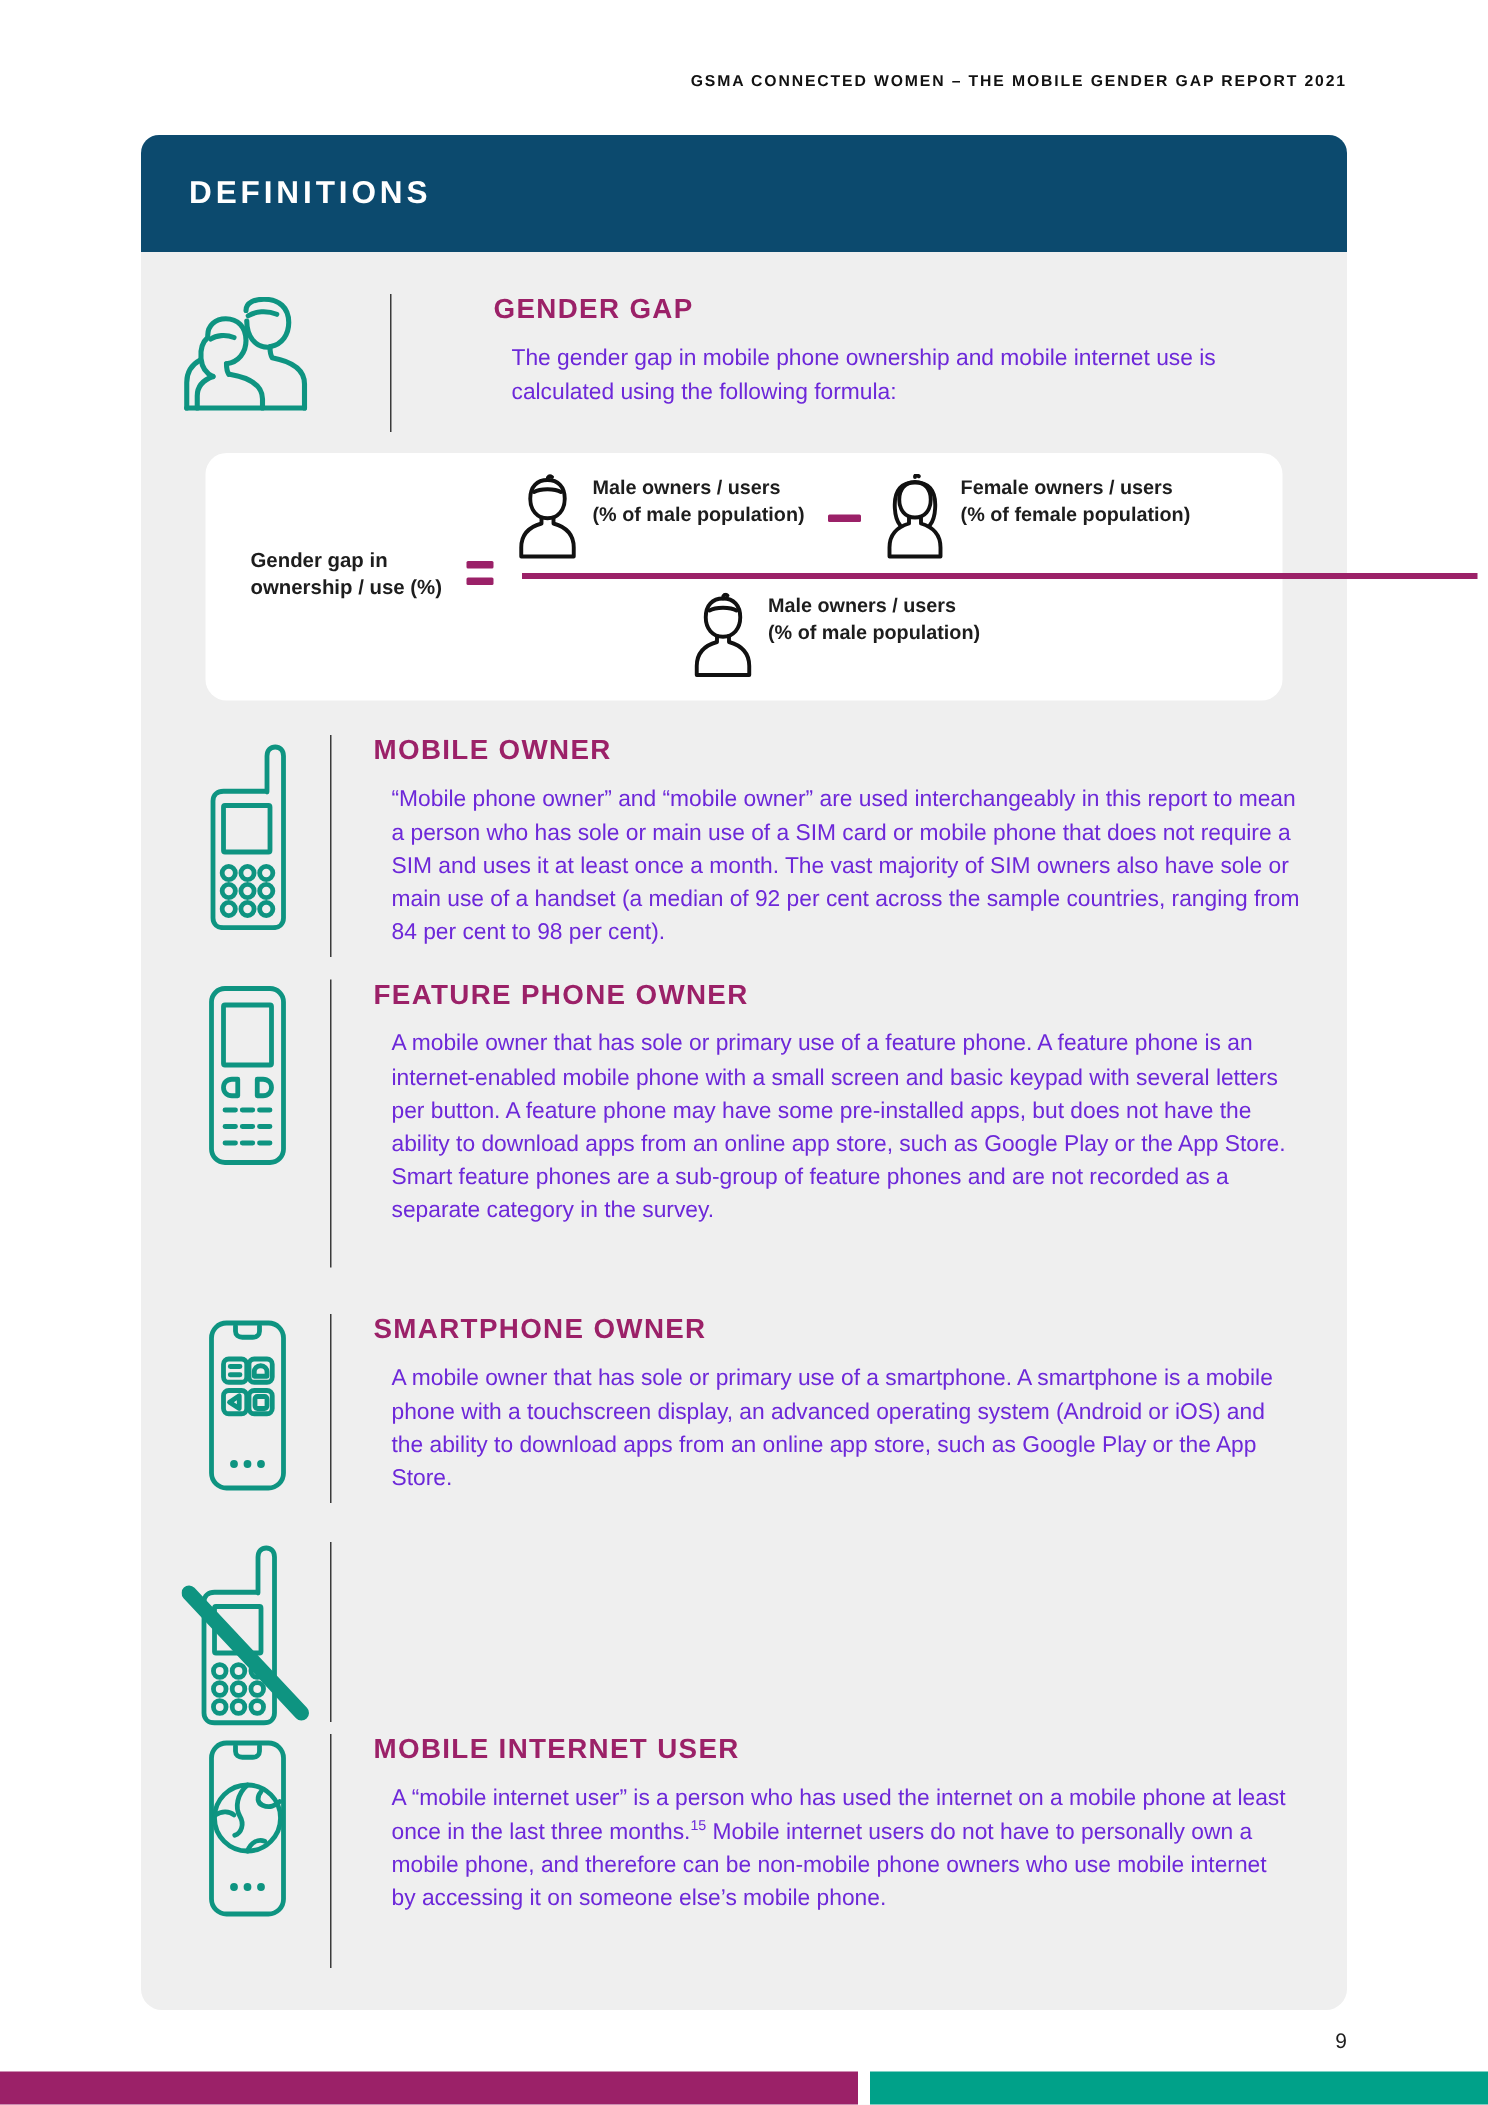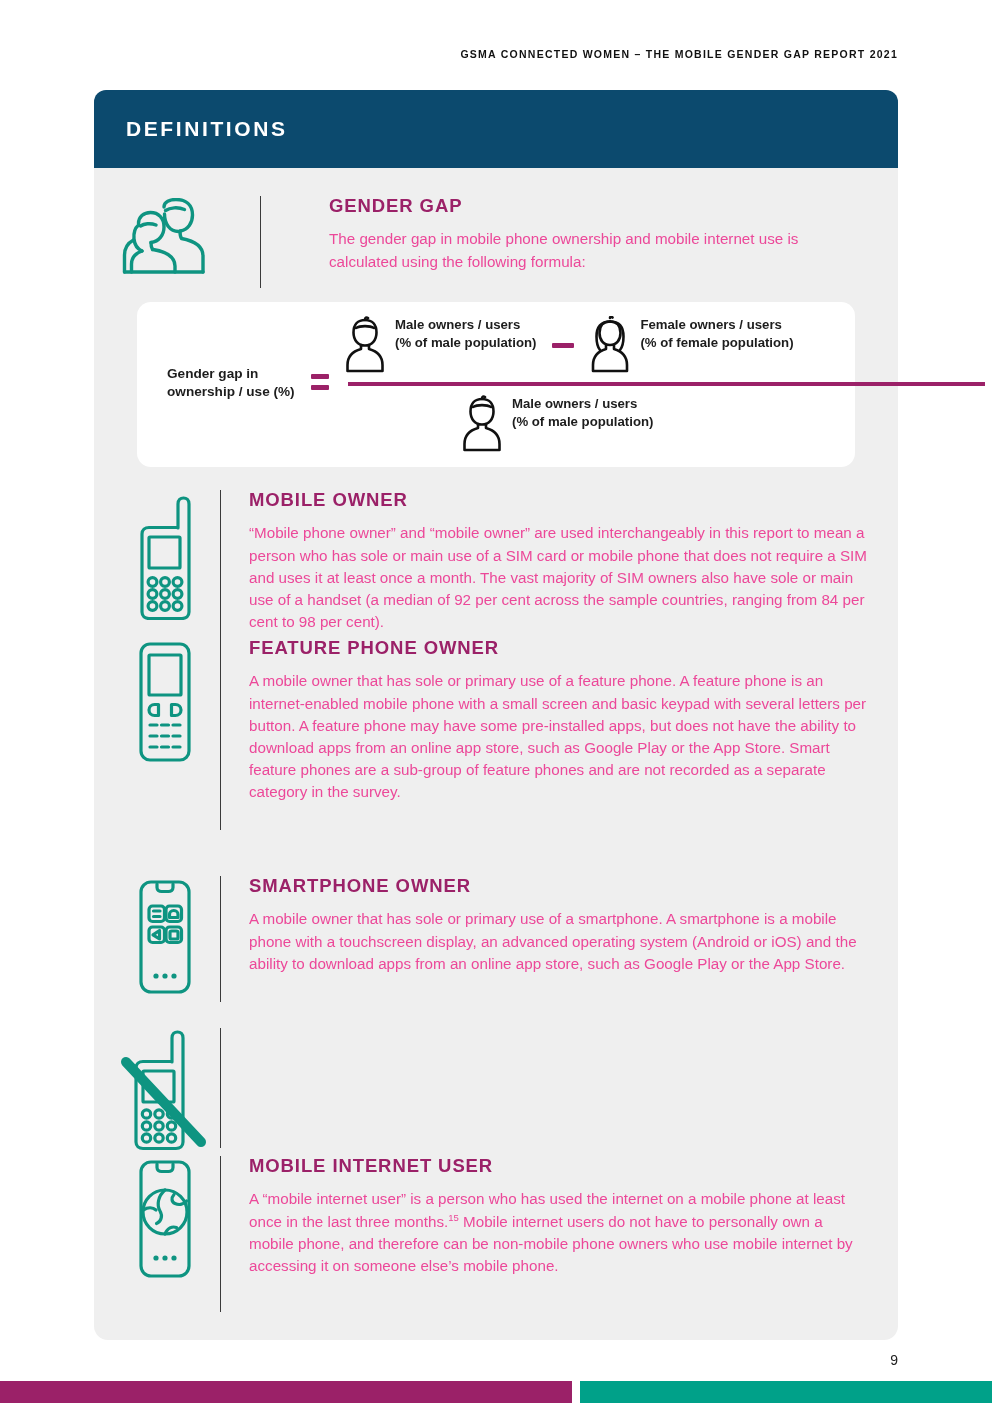--- a/index.html
+++ b/index.html
@@ -89,24 +89,24 @@
   }
   .def-title {
     color: #9B2168;
     font-size: 18.5px;
     font-weight: bold;
     letter-spacing: 0.9px;
     margin: 0 0 12px 0;
     line-height: 1.1;
   }
   .def-body {
-    color: #ec4899;
+    color: #6d28d9;
     font-size: 15.2px;
     line-height: 1.46;
-    margin: 0;
+    margin: 12px;
   }
   .def-body sup {
     font-size: 9.5px;
     vertical-align: super;
     line-height: 0;
   }
 
   
   .formula-card {
     position: absolute;
@@ -315,21 +315,21 @@
         <circle cx="43.5" cy="114" r="4.4"></circle>
     </svg>
   </div>
   <div class="divider"></div>
   <div class="text-cell">
     <p class="def-title">MOBILE OWNER</p>
     <p class="def-body">“Mobile phone owner” and “mobile owner” are used interchangeably in this report to mean a person who has sole or main use of a SIM card or mobile phone that does not require a SIM and uses it at least once a month. The vast majority of SIM owners also have sole or main use of a handset (a median of 92 per cent across the sample countries, ranging from 84 per cent to 98 per cent).</p>
   </div>
 </div>
 
-<div class="def-row" style="left:110px; top:638px; width:760px; height:192px;justify-content:center;">
+<div class="def-row" style="left:110px; top:653px; width:760px; height:192px;justify-content:center;">
   <div class="icon-cell">
     <svg width="60" height="124" viewBox="0 0 60 124" fill="none" stroke="#0E9481" stroke-width="3.2" stroke-linecap="round" stroke-linejoin="round">
       <rect x="6" y="4" width="48" height="116" rx="9"></rect>
       <rect x="14" y="15" width="32" height="40" rx="1"></rect>
       <path d="M14 70 C14 66.8 16.4 64.5 19.6 64.5 L23.5 64.5 L23.5 75.5 L19.6 75.5 C16.4 75.5 14 73.2 14 70 Z"></path>
       <path d="M46 70 C46 66.8 43.6 64.5 40.4 64.5 L36.5 64.5 L36.5 75.5 L40.4 75.5 C43.6 75.5 46 73.2 46 70 Z"></path>
       <path d="M15 85 L22 85 M26.5 85 L33.5 85 M38 85 L45 85"></path>
       <path d="M15 96 L22 96 M26.5 96 L33.5 96 M38 96 L45 96"></path>
       <path d="M15 107 L22 107 M26.5 107 L33.5 107 M38 107 L45 107"></path>
     </svg>

